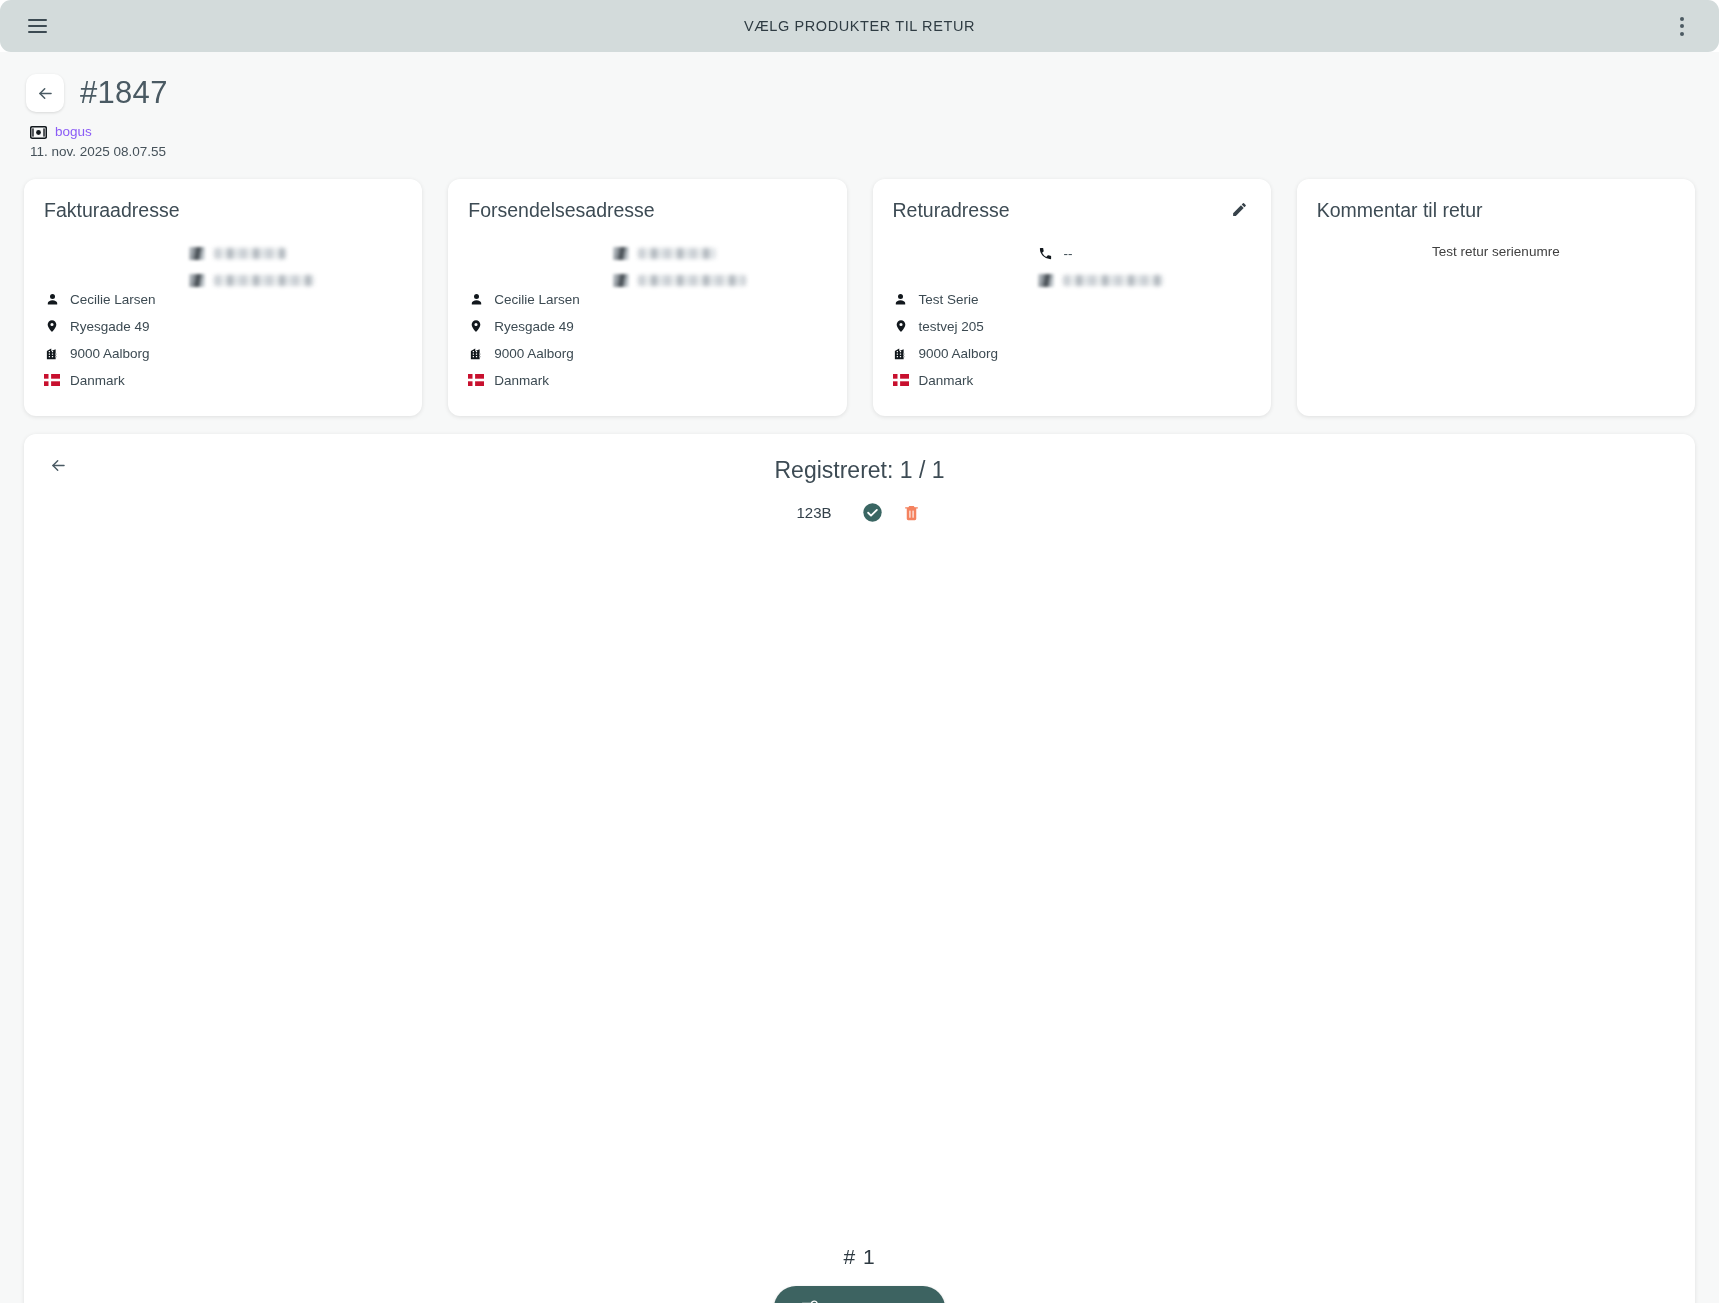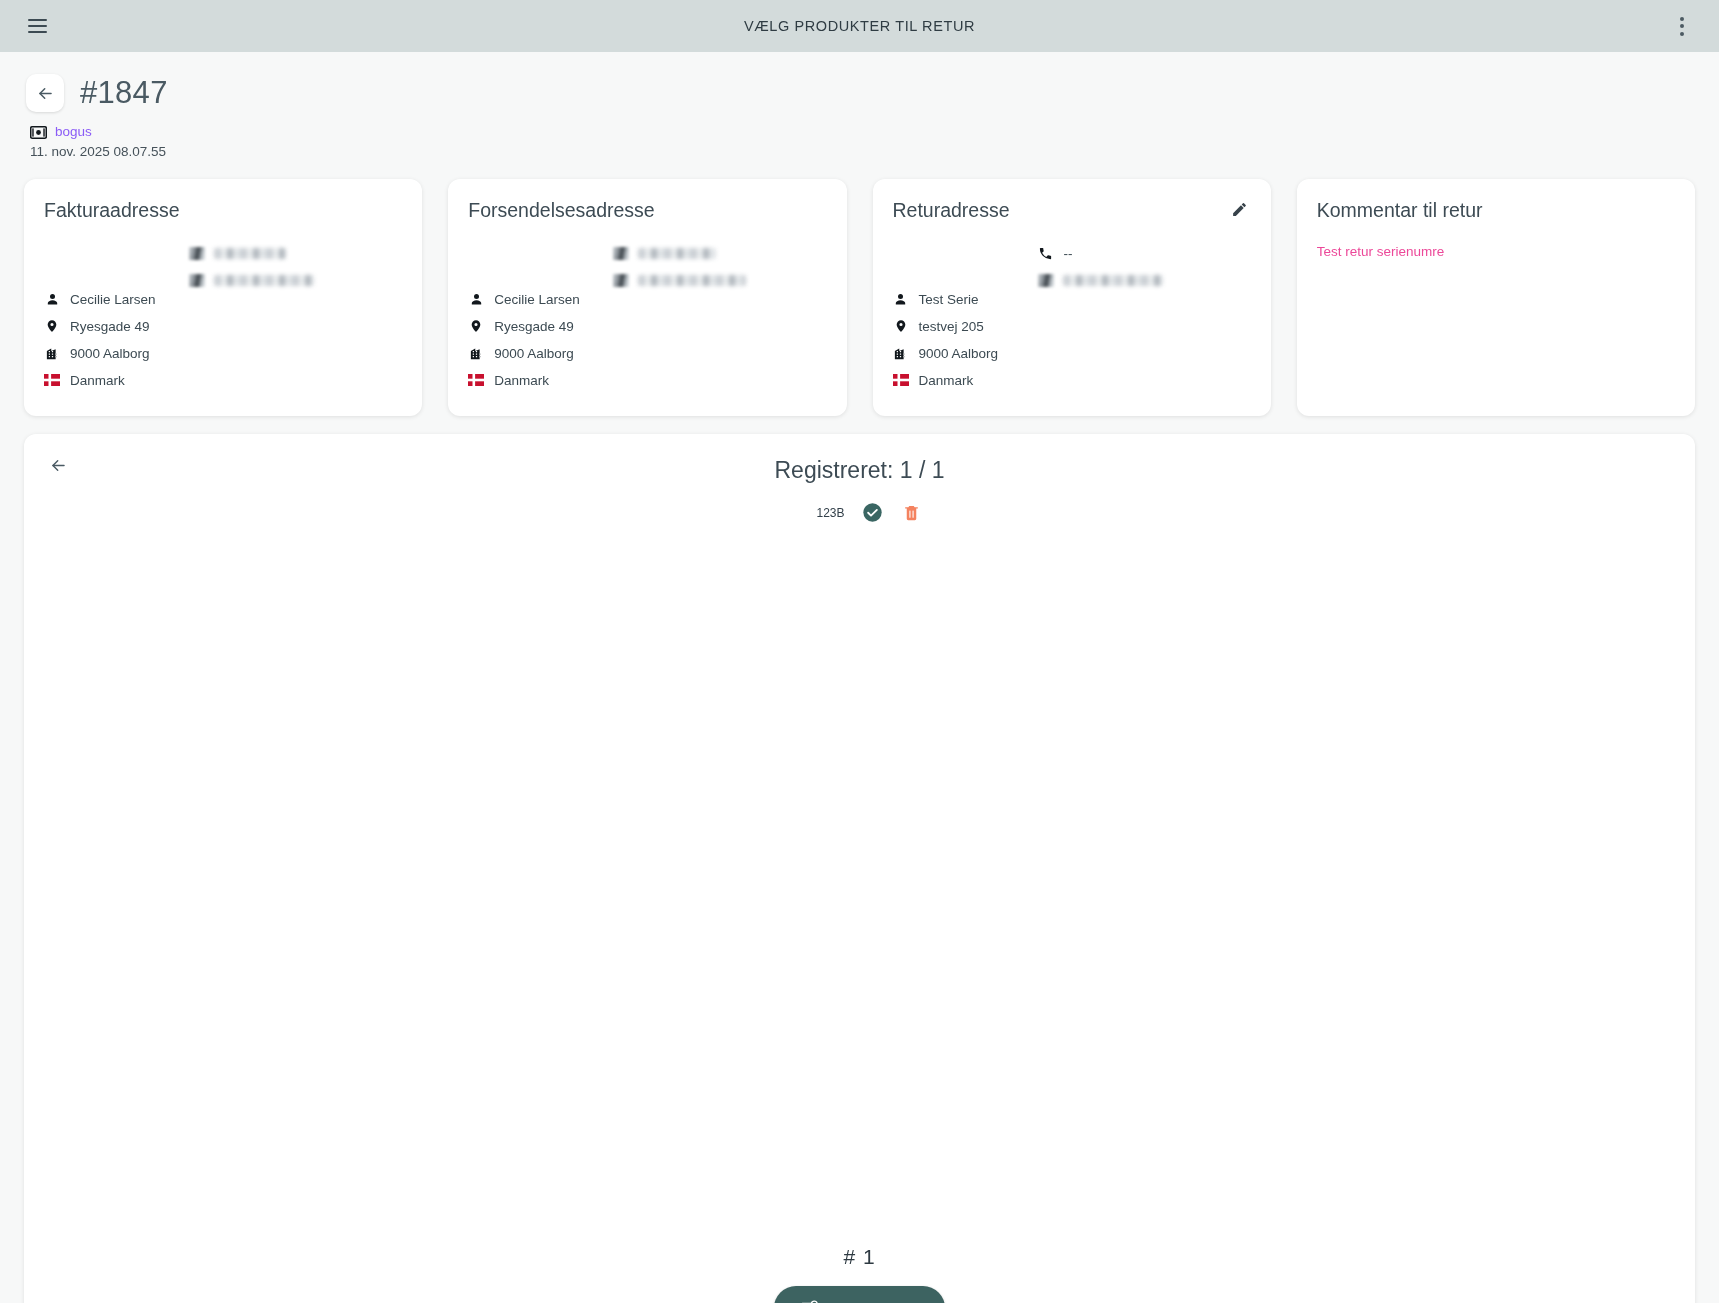--- a/index.html
+++ b/index.html
@@ -14,20 +14,21 @@
 
   
   .appbar {
     height: 52px;
     background: #d3dbdb;
     display: flex;
     align-items: center;
     justify-content: space-between;
     padding: 0 20px;
     position: relative;
+    border-radius: 11px;
   }
   .appbar-title {
     position: absolute;
     left: 0; right: 0;
     text-align: center;
     font-size: 14.5px;
     letter-spacing: 0.6px;
     color: #2f3c43;
     font-weight: 400;
     pointer-events: none;
@@ -169,23 +170,23 @@
       #c9ced3 0px, #c9ced3 7px,
       #e8ebed 7px, #e8ebed 13px,
       #aeb5bb 13px, #aeb5bb 19px,
       #dfe3e6 19px, #dfe3e6 26px);
     filter: blur(1.9px);
     opacity: 0.95;
   }
 
   
   .comment-text {
-    text-align: left;
+    text-align: center;
     font-size: 13.5px;
-    color: #ec4899;
+    color: #404040;
     margin-top: 22px;
   }
 
   
   .reg-panel {
     margin: 18px 24px 0 24px;
     background: #ffffff;
     border-radius: 12px;
     box-shadow: 0 1px 4px rgba(0,0,0,0.10);
     height: 922px;
@@ -213,24 +214,24 @@
     flex-direction: column;
     align-items: center;
     gap: 8px;
   }
   .serial-row {
     display: flex;
     align-items: center;
     gap: 17px;
   }
   .serial-label {
-    font-size: 12px;
+    font-size: 15px;
     color: #33404a;
     min-width: 48px;
-    text-align: right;
+    text-align: left;
   }
   .chip-btn {
     background: transparent;
     border: none;
     cursor: pointer;
     width: 22px; height: 22px;
     display: flex; align-items: center; justify-content: center;
     padding: 0;
   }
 

